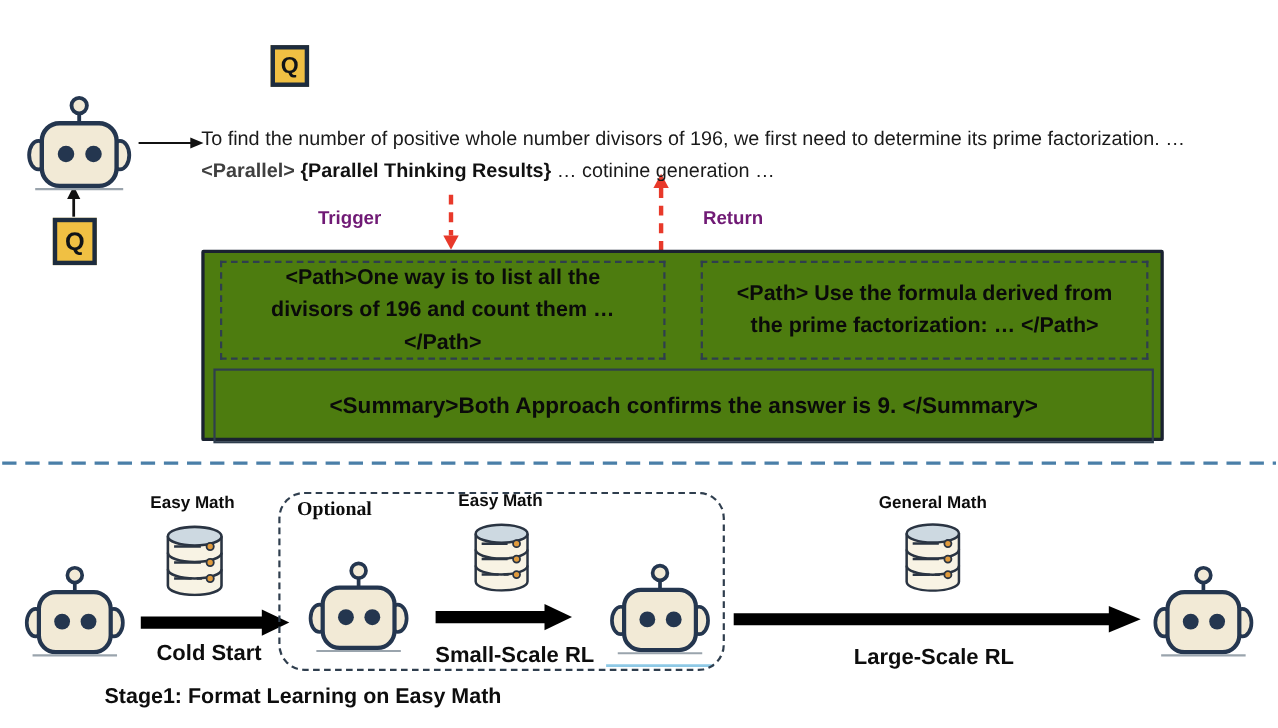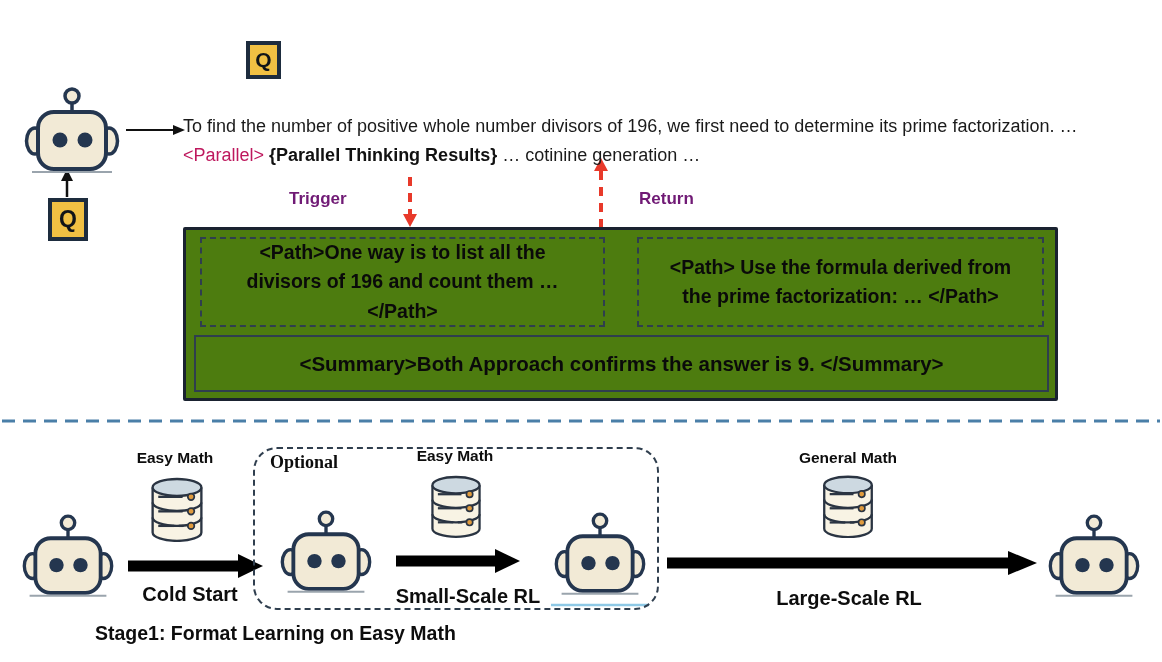--- a/index.html
+++ b/index.html
@@ -30,21 +30,21 @@
   #question-text {
     left: 310px; top: 44px; width: 740px;
     font-size: 22.5px; font-weight: bold; color: #3b4248;
   }
 
   
   #response-text {
     left: 183px; top: 112px; width: 935px;
     font-size: 18px; line-height: 29px; color: #1a1a1a;
   }
-  .tag-red { color: #be185d; font-weight: normal; }
+  .tag-red { color: #404040; font-weight: bold; }
   .tag-bold { font-weight: bold; color: #111; }
 
   .flow-label { font-size: 17px; font-weight: bold; color: #701a75; }
   #trigger-label { left: 289px; top: 189px; }
   #return-label  { left: 639px; top: 189px; text-align: center; }
 
   
   #parallel-box {
     left: 183px; top: 227px; width: 875px; height: 174px;
     border: 3.5px solid #1a2230; background: #4d7c0f; border-radius: 2px;
@@ -54,21 +54,21 @@
     border: 2.5px dashed #2f3e4e;
     display: flex; align-items: center; justify-content: center;
     text-align: center;
     font-weight: bold; font-size: 19.5px; line-height: 1.5;
     color: #0a0a0a;
   }
   #path-left  { left: 14px; top: 7px;  width: 405px; height: 90px; padding: 2px 26px; }
   #path-right { left: 451px; top: 7px; width: 407px; height: 90px; padding: 2px 14px; }
   #summary-box {
     position: absolute;
-    left: 8px; top: 105px; width: 855px; height: 57px;
+    left: 8px; top: 105px; width: 855px; height: 68px;
     border: 2.5px solid #2f3e4e;
     display: flex; align-items: center; justify-content: center;
     font-weight: bold; font-size: 20.5px; color: #0a0a0a;
   }
 
   
   .db-label { font-size: 15.5px; font-weight: bold; color: #0d0d0d; text-align: center; }
   #db-label-0 { left: 115px; top: 449px; width: 120px; }
   #db-label-1 { left: 395px; top: 447px; width: 120px; }
   #db-label-2 { left: 785px; top: 449px; width: 126px; }

